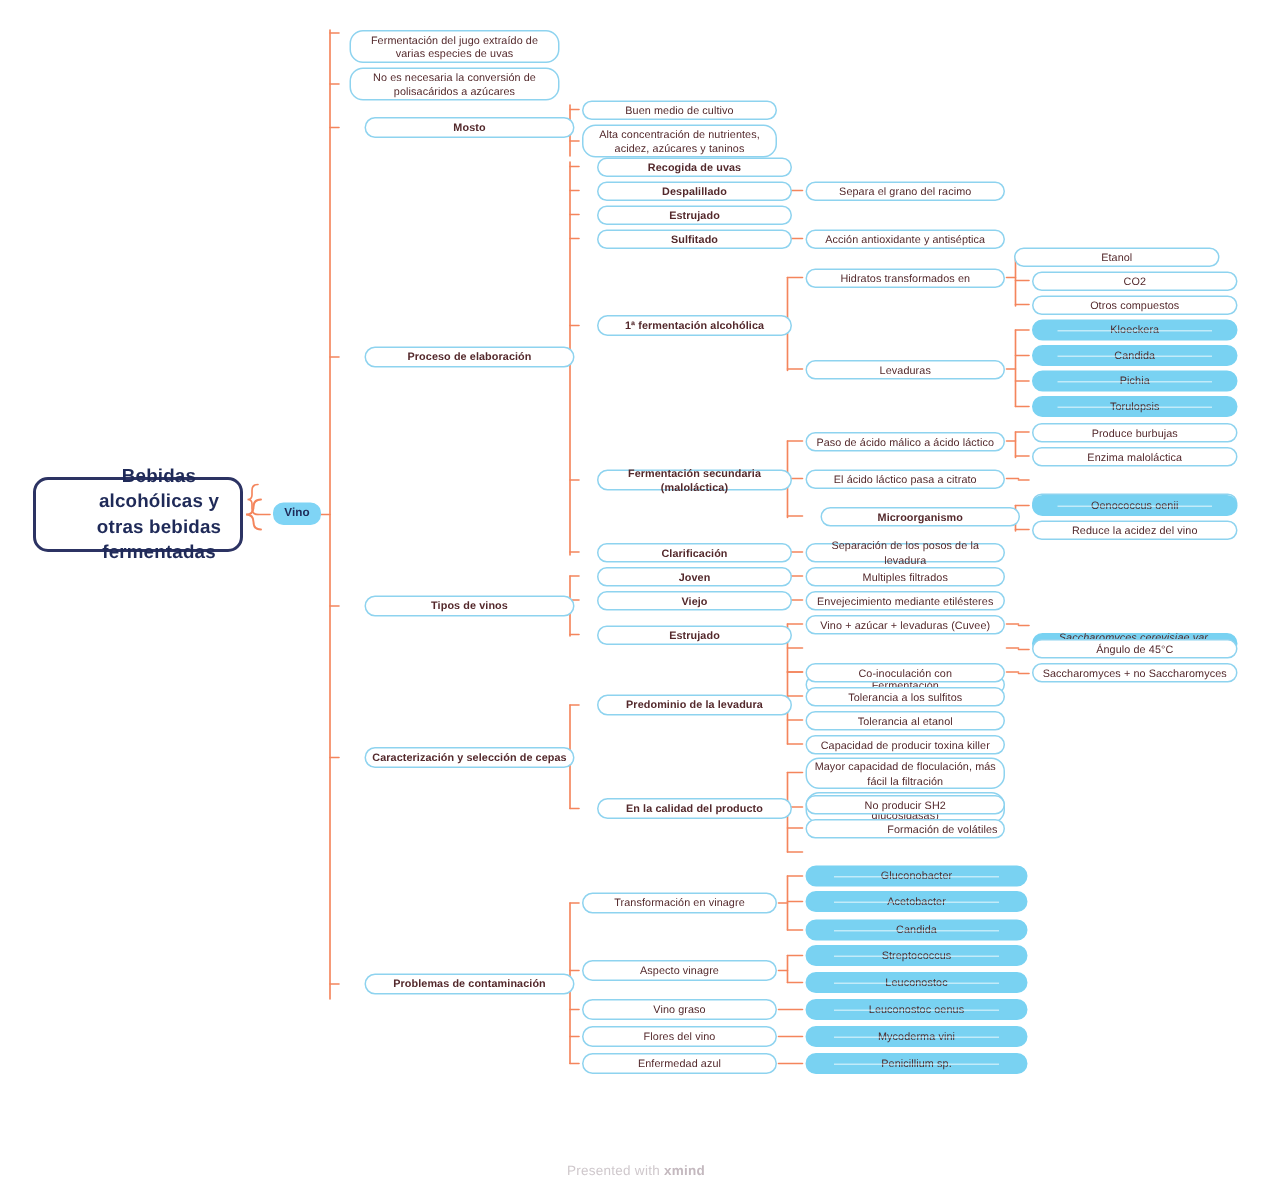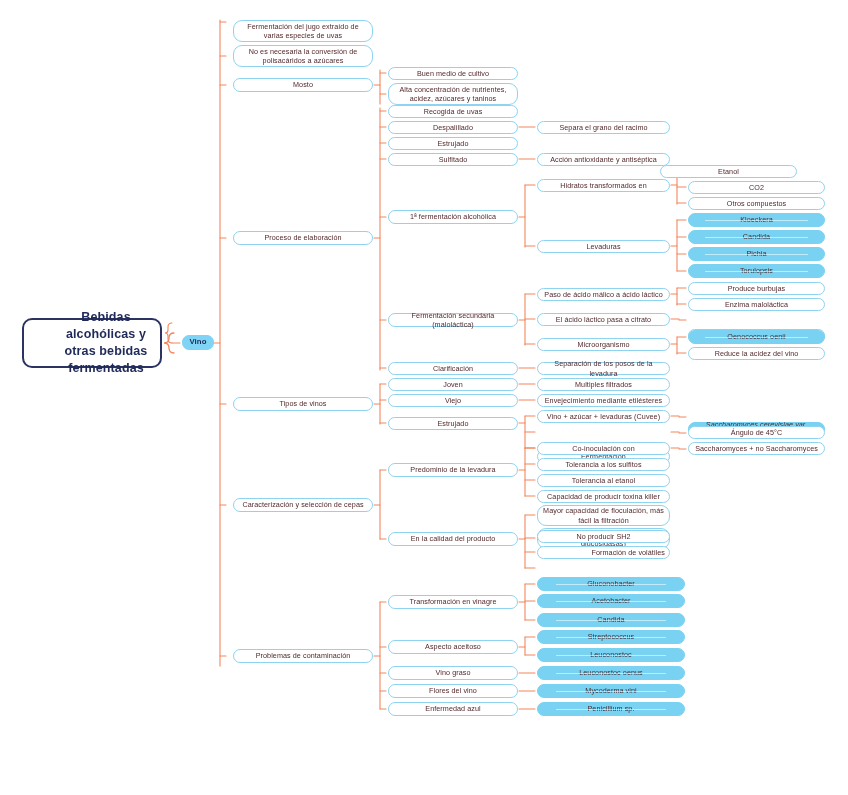--- a/index.html
+++ b/index.html
@@ -51,21 +51,22 @@
   .node.filled::after {
     content: "";
     position: absolute;
     left: 12%;
     right: 12%;
     bottom: 5px;
     height: 1px;
     background: rgba(255,255,255,0.55);
   }
   .node.bold {
-    font-weight: normal;
+    font-weight: bold;
+    margin-left: 10px;
   }
   .node.root {
     border: 2px solid #2c3363;
     border-radius: 10px;
     color: #1f2a58;
     font-size: 12.5px;
     font-weight: bold;
     line-height: 1.35;
     letter-spacing: 0.01em;
   }
@@ -242,21 +243,21 @@
       </div>
       <div class="node" style="left: 537px; top: 153px; width: 133px; height: 13px;">
         <span>Acción antioxidante y antiséptica</span>
       </div>
       <div class="node bold" style="left: 388px; top: 210px; width: 130px; height: 14px;">
         <span>1ª fermentación alcohólica</span>
       </div>
       <div class="node" style="left: 537px; top: 179px; width: 133px; height: 13px;">
         <span>Hidratos transformados en</span>
       </div>
-      <div class="node" style="left: 660px; top: 165px; width: 137px; height: 13px;">
+      <div class="node" style="left: 676px; top: 165px; width: 137px; height: 13px;">
         <span>Etanol</span>
       </div>
       <div class="node" style="left: 688px; top: 181px; width: 137px; height: 13px;">
         <span>CO2</span>
       </div>
       <div class="node" style="left: 688px; top: 197px; width: 137px; height: 13px;">
         <span>Otros compuestos</span>
       </div>
       <div class="node" style="left: 537px; top: 240px; width: 133px; height: 13px;">
         <span>Levaduras</span>
@@ -381,21 +382,21 @@
       <div class="node filled" style="left: 537px; top: 577px; width: 148px; height: 14px;">
         <span>Gluconobacter</span>
       </div>
       <div class="node filled" style="left: 537px; top: 594px; width: 148px; height: 14px;">
         <span>Acetobacter</span>
       </div>
       <div class="node filled" style="left: 537px; top: 613px; width: 148px; height: 14px;">
         <span>Candida</span>
       </div>
       <div class="node" style="left: 388px; top: 640px; width: 130px; height: 14px;">
-        <span>Aspecto aceitoso</span>
+        <span>Aspecto vinagre</span>
       </div>
       <div class="node filled" style="left: 537px; top: 630px; width: 148px; height: 14px;">
         <span>Streptococcus</span>
       </div>
       <div class="node filled" style="left: 537px; top: 648px; width: 148px; height: 14px;">
         <span>Leuconostoc</span>
       </div>
       <div class="node" style="left: 388px; top: 666px; width: 130px; height: 14px;">
         <span>Vino graso</span>
       </div>
@@ -409,14 +410,17 @@
         <span>Mycoderma vini</span>
       </div>
       <div class="node" style="left: 388px; top: 702px; width: 130px; height: 14px;">
         <span>Enfermedad azul</span>
       </div>
       <div class="node filled" style="left: 537px; top: 702px; width: 148px; height: 14px;">
         <span>Penicillium sp.</span>
       </div>
     </div>
 
+  <div class="footer">
+    <span>Presented with </span><b>xmind</b>
+  </div>
 
 </div>
 
 </body></html>

